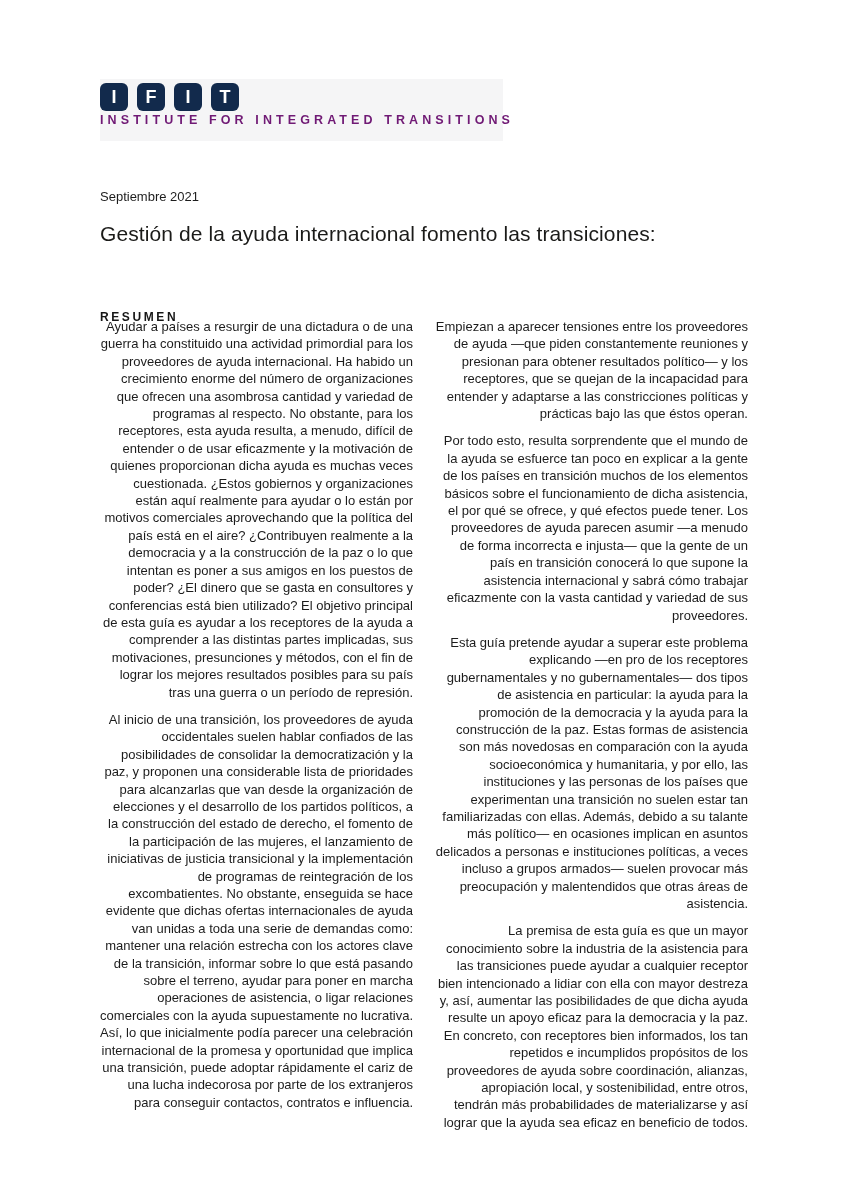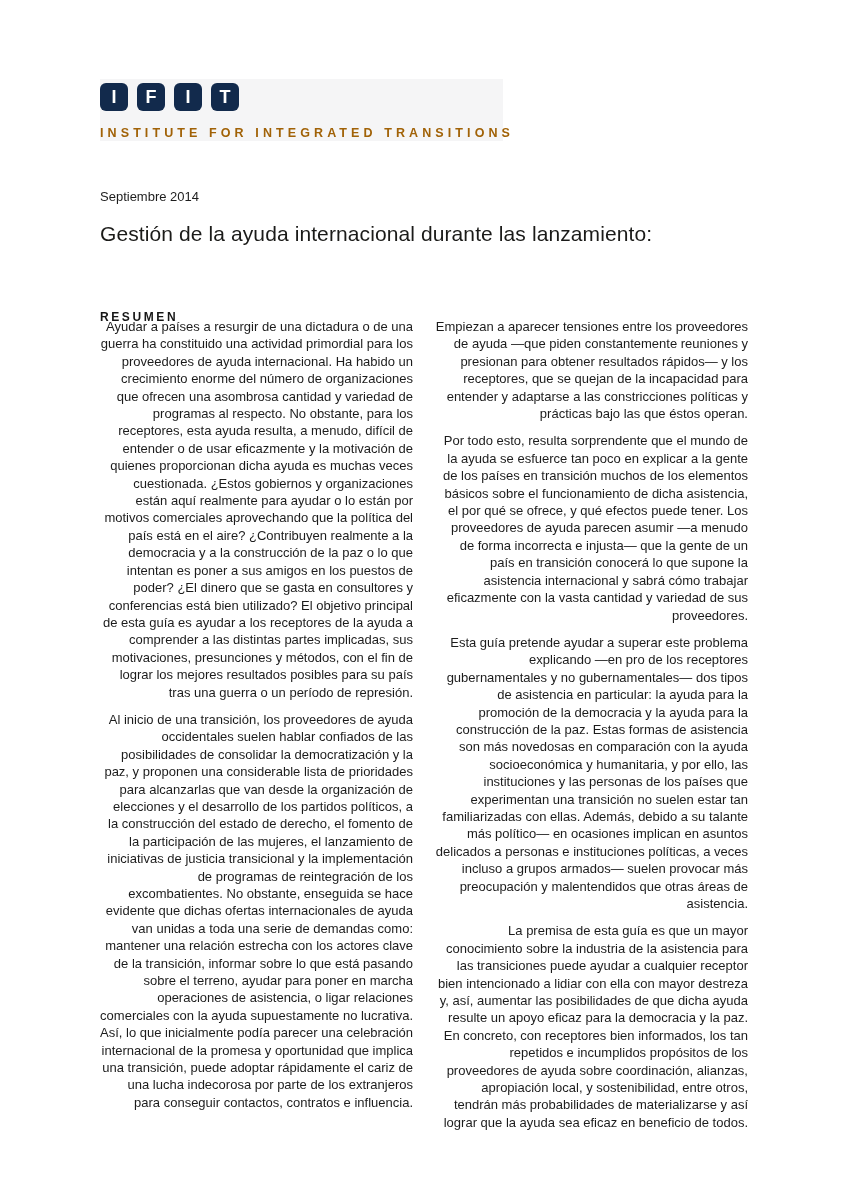--- a/index.html
+++ b/index.html
@@ -41,23 +41,23 @@
     color: #ffffff;
     font-weight: bold;
     font-size: 18px;
     line-height: 28px;
     text-align: center;
     display: inline-block;
   }
   .logo-subtitle {
     position: absolute;
     left: 0;
-    bottom: 1px;
+    bottom: 14px;
     white-space: nowrap;
-    color: #a16207;
+    color: #701a75;
     font-weight: bold;
     font-size: 12.5px;
     letter-spacing: 4.1px;
   }
 
   
   .date-line {
     position: absolute;
     left: 100px;
     top: 189px;
@@ -116,32 +116,32 @@
   <div class="logo-band">
     <div class="logo-blocks">
       <span class="logo-block">I</span>
       <span class="logo-block">F</span>
       <span class="logo-block">I</span>
       <span class="logo-block">T</span>
     </div>
     <div class="logo-subtitle">INSTITUTE FOR INTEGRATED TRANSITIONS</div>
   </div>
 
-  <div class="date-line">Septiembre 2014</div>
+  <div class="date-line">Septiembre 2021</div>
 
-  <h1 class="doc-title"><span>Gestión de la ayuda internacional durante las lanzamiento:</span><br></h1>
+  <h1 class="doc-title"><span>Gestión de la ayuda internacional fomento las transiciones:</span><br></h1>
 
   <h2 class="section-heading">RESUMEN</h2>
 
   <div class="columns">
     <div class="col">
       <p>Ayudar a países a resurgir de una dictadura o de una guerra ha constituido una actividad primordial para los proveedores de ayuda internacional. Ha habido un crecimiento enorme del número de organizaciones que ofrecen una asombrosa cantidad y variedad de programas al respecto. No obstante, para los receptores, esta ayuda resulta, a menudo, difícil de entender o de usar eficazmente y la motivación de quienes proporcionan dicha ayuda es muchas veces cuestionada. ¿Estos gobiernos y organizaciones están aquí realmente para ayudar o lo están por motivos comerciales aprovechando que la política del país está en el aire? ¿Contribuyen realmente a la democracia y a la construcción de la paz o lo que intentan es poner a sus amigos en los puestos de poder? ¿El dinero que se gasta en consultores y conferencias está bien utilizado? El objetivo principal de esta guía es ayudar a los receptores de la ayuda a comprender a las distintas partes implicadas, sus motivaciones, presunciones y métodos, con el fin de lograr los mejores resultados posibles para su país tras una guerra o un período de represión.</p>
       <p>Al inicio de una transición, los proveedores de ayuda occidentales suelen hablar confiados de las posibilidades de consolidar la democratización y la paz, y proponen una considerable lista de prioridades para alcanzarlas que van desde la organización de elecciones y el desarrollo de los partidos políticos, a la construcción del estado de derecho, el fomento de la participación de las mujeres, el lanzamiento de iniciativas de justicia transicional y la implementación de programas de reintegración de los excombatientes. No obstante, enseguida se hace evidente que dichas ofertas internacionales de ayuda van unidas a toda una serie de demandas como: mantener una relación estrecha con los actores clave de la transición, informar sobre lo que está pasando sobre el terreno, ayudar para poner en marcha operaciones de asistencia, o ligar relaciones comerciales con la ayuda supuestamente no lucrativa. Así, lo que inicialmente podía parecer una celebración internacional de la promesa y oportunidad que implica una transición, puede adoptar rápidamente el cariz de una lucha indecorosa por parte de los extranjeros para conseguir contactos, contratos e influencia.</p>
     </div>
     <div class="col">
-      <p>Empiezan a aparecer tensiones entre los proveedores de ayuda —que piden constantemente reuniones y presionan para obtener resultados rápidos— y los receptores, que se quejan de la incapacidad para entender y adaptarse a las constricciones políticas y prácticas bajo las que éstos operan.</p>
+      <p>Empiezan a aparecer tensiones entre los proveedores de ayuda —que piden constantemente reuniones y presionan para obtener resultados político— y los receptores, que se quejan de la incapacidad para entender y adaptarse a las constricciones políticas y prácticas bajo las que éstos operan.</p>
       <p>Por todo esto, resulta sorprendente que el mundo de la ayuda se esfuerce tan poco en explicar a la gente de los países en transición muchos de los elementos básicos sobre el funcionamiento de dicha asistencia, el por qué se ofrece, y qué efectos puede tener. Los proveedores de ayuda parecen asumir —a menudo de forma incorrecta e injusta— que la gente de un país en transición conocerá lo que supone la asistencia internacional y sabrá cómo trabajar eficazmente con la vasta cantidad y variedad de sus proveedores.</p>
       <p>Esta guía pretende ayudar a superar este problema explicando —en pro de los receptores gubernamentales y no gubernamentales— dos tipos de asistencia en particular: la ayuda para la promoción de la democracia y la ayuda para la construcción de la paz. Estas formas de asistencia son más novedosas en comparación con la ayuda socioeconómica y humanitaria, y por ello, las instituciones y las personas de los países que experimentan una transición no suelen estar tan familiarizadas con ellas. Además, debido a su talante más político— en ocasiones implican en asuntos delicados a personas e instituciones políticas, a veces incluso a grupos armados— suelen provocar más preocupación y malentendidos que otras áreas de asistencia.</p>
       <p>La premisa de esta guía es que un mayor conocimiento sobre la industria de la asistencia para las transiciones puede ayudar a cualquier receptor bien intencionado a lidiar con ella con mayor destreza y, así, aumentar las posibilidades de que dicha ayuda resulte un apoyo eficaz para la democracia y la paz. En concreto, con receptores bien informados, los tan repetidos e incumplidos propósitos de los proveedores de ayuda sobre coordinación, alianzas, apropiación local, y sostenibilidad, entre otros, tendrán más probabilidades de materializarse y así lograr que la ayuda sea eficaz en beneficio de todos.</p>
     </div>
   </div>
 
 </div>
 
 </body></html>

